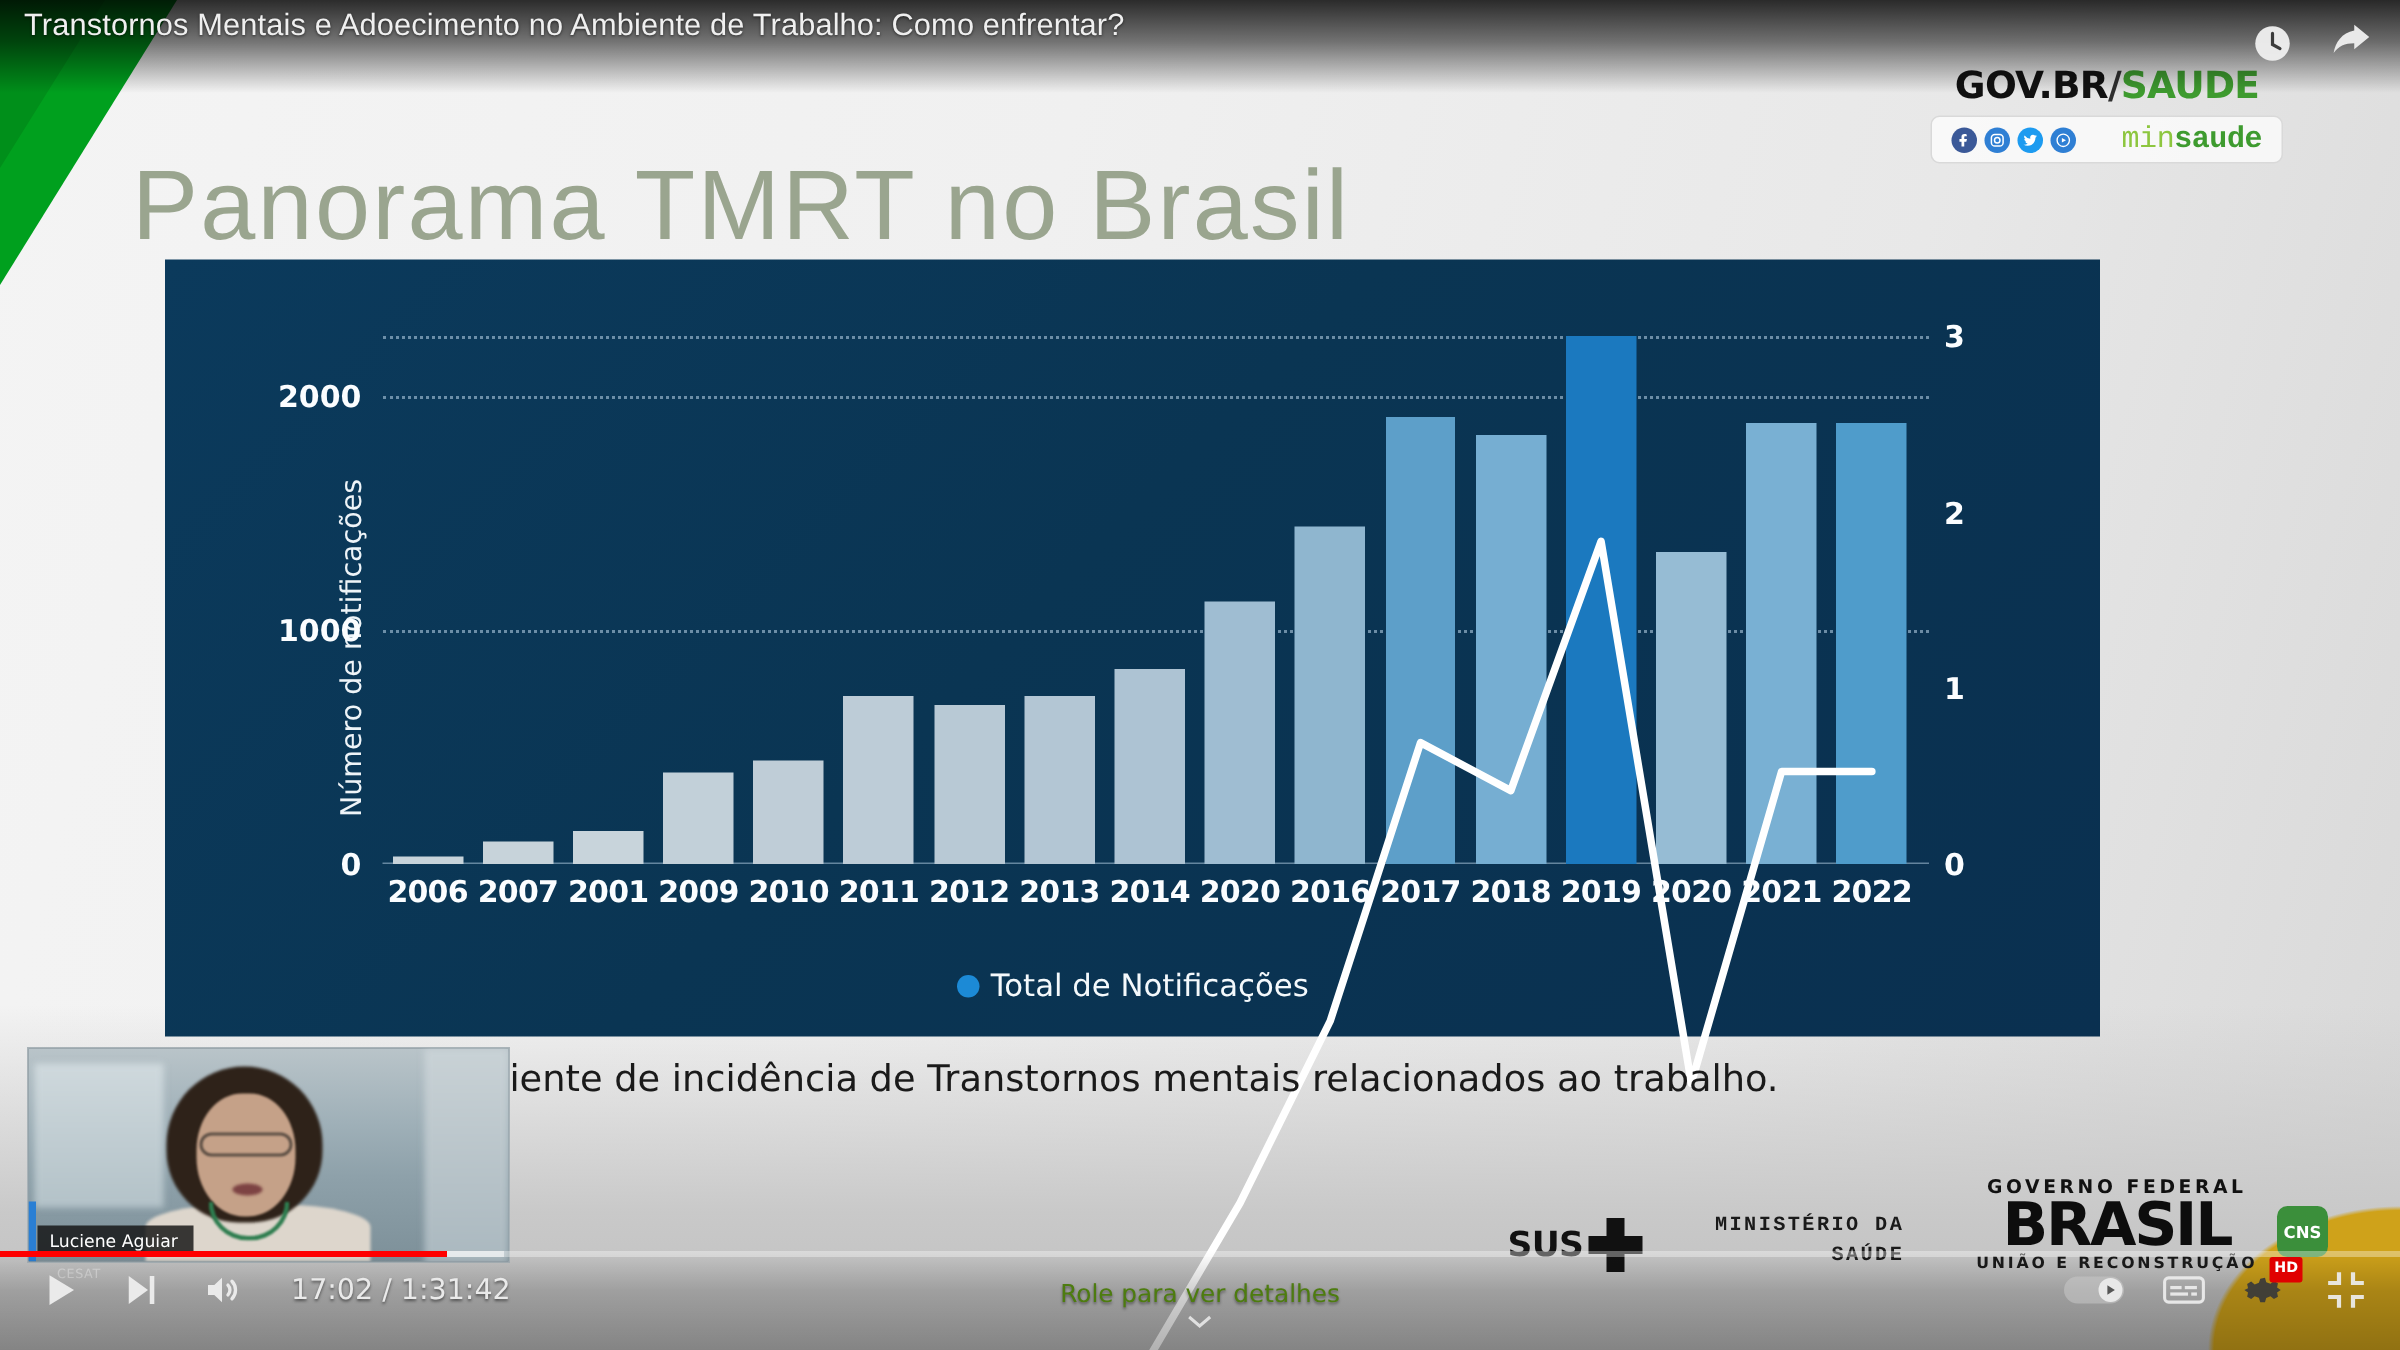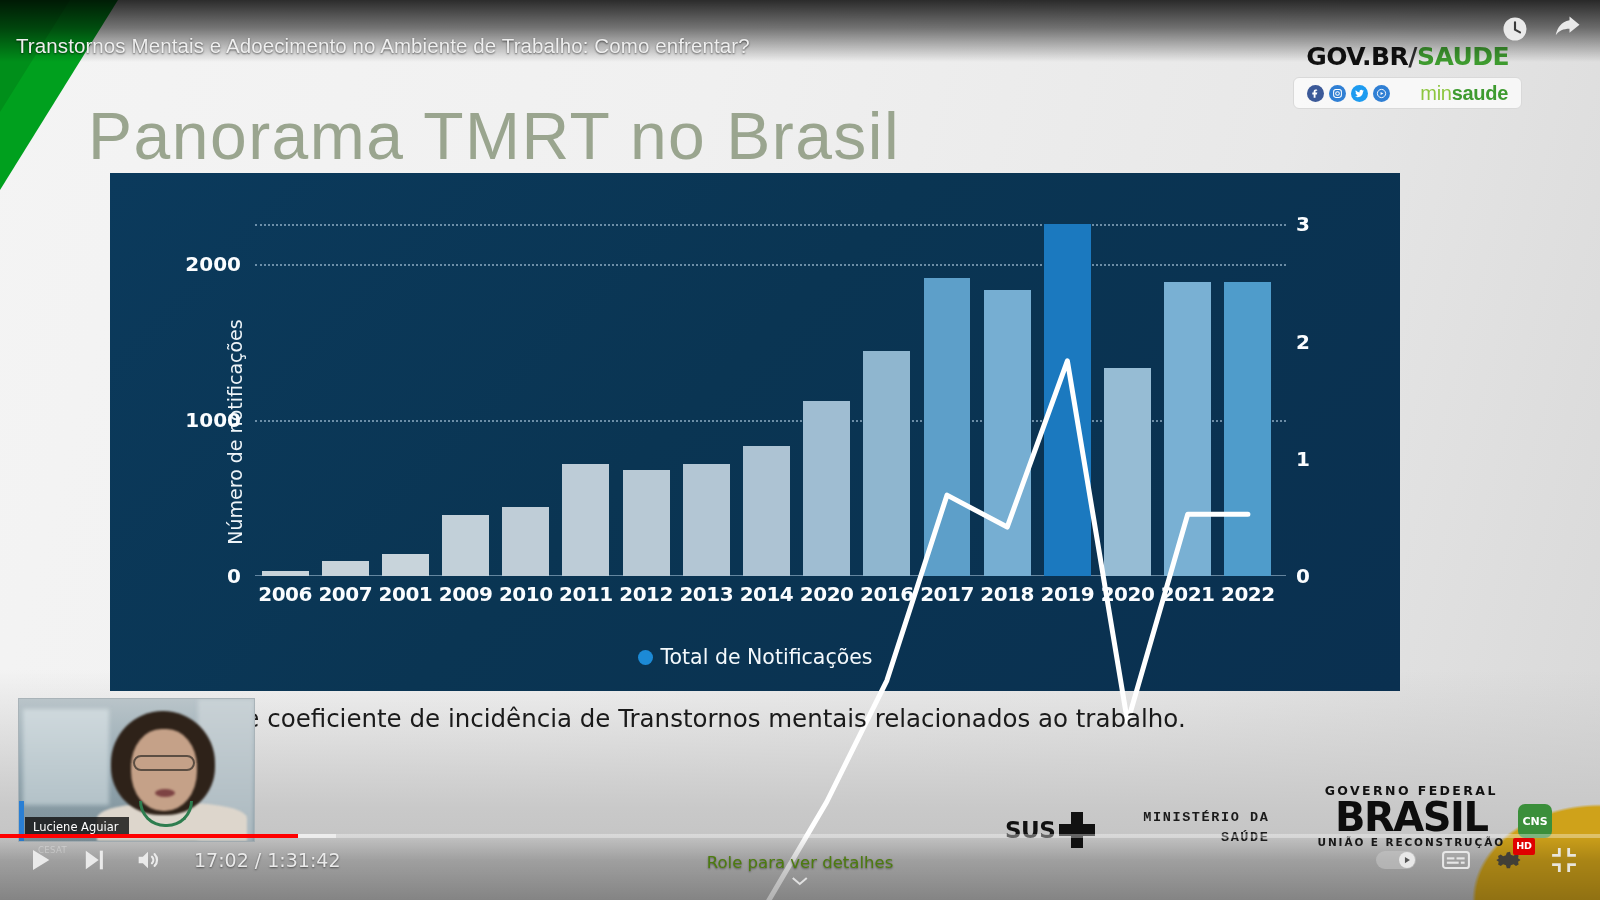--- a/index.html
+++ b/index.html
@@ -36,21 +36,21 @@
   .top-bar {
     position: absolute; top: 0; left: 0; right: 0; height: 62px;
     background: linear-gradient(180deg, rgba(0,0,0,0.82) 0%, rgba(0,0,0,0.52) 45%, rgba(0,0,0,0) 100%);
     z-index: 40;
     display: flex; align-items: flex-start;
   }
   .video-title {
     color: #efefef;
     font-size: 20.5px;
     line-height: 1;
-    padding: 36px 0 0 16px;
+    padding: 7px 0 0 16px;
     text-shadow: 0 1px 2px rgba(0,0,0,0.6);
     white-space: nowrap;
     letter-spacing: 0.1px;
   }
   .top-right-icons {
     position: absolute; top: 14px; right: 18px;
     display: flex; align-items: center; gap: 22px;
     z-index: 41;
   }
   .top-icon { width: 30px; height: 30px; display: block; opacity: 0.96; }
@@ -95,21 +95,21 @@
   .soc {
     width: 17px; height: 17px; border-radius: 50%;
     background: #2b6fd6;
     display: inline-flex; align-items: center; justify-content: center;
     color: #fff; font-size: 11px; line-height: 1;
     font-family: "DejaVu Sans", sans-serif;
   }
   .soc svg { width: 11px; height: 11px; display: block; }
   .brand-minsaude {
     margin-left: 25px; font-size: 20px; letter-spacing: -0.3px;
-    font-family: Liberation Sans, sans-serif;
+    font-family: Liberation Mono, monospace;
   }
   .brand-minsaude .min { color: #8dc63f; }
   .brand-minsaude .saude2 { color: #3e9b2f; font-weight: bold; }
 
   
   .slide-title {
     position: absolute; left: 88px; top: 98px;
     font-size: 66px;
     font-weight: 300;
     color: #9aa58f;
@@ -235,21 +235,21 @@
     background: #3b8f3b;
     display: flex; align-items: center; justify-content: center;
     color: #fff; font-size: 11px; font-weight: bold;
     font-family: "DejaVu Sans", sans-serif;
     z-index: 13;
   }
 
   
   .webcam {
     position: absolute; left: 18px; top: 698px;
-    width: 237px; height: 144px;
+    width: 322px; height: 144px;
     z-index: 30;
     overflow: hidden;
     background: #7b8a93;
     border: 1px solid rgba(255,255,255,0.35);
   }
   .wc-bg {
     position: absolute; inset: 0;
     background:
       linear-gradient(180deg, #b9c4c9 0%, #9fb0b8 35%, #8ea1aa 60%, #7d9099 100%);
   }

